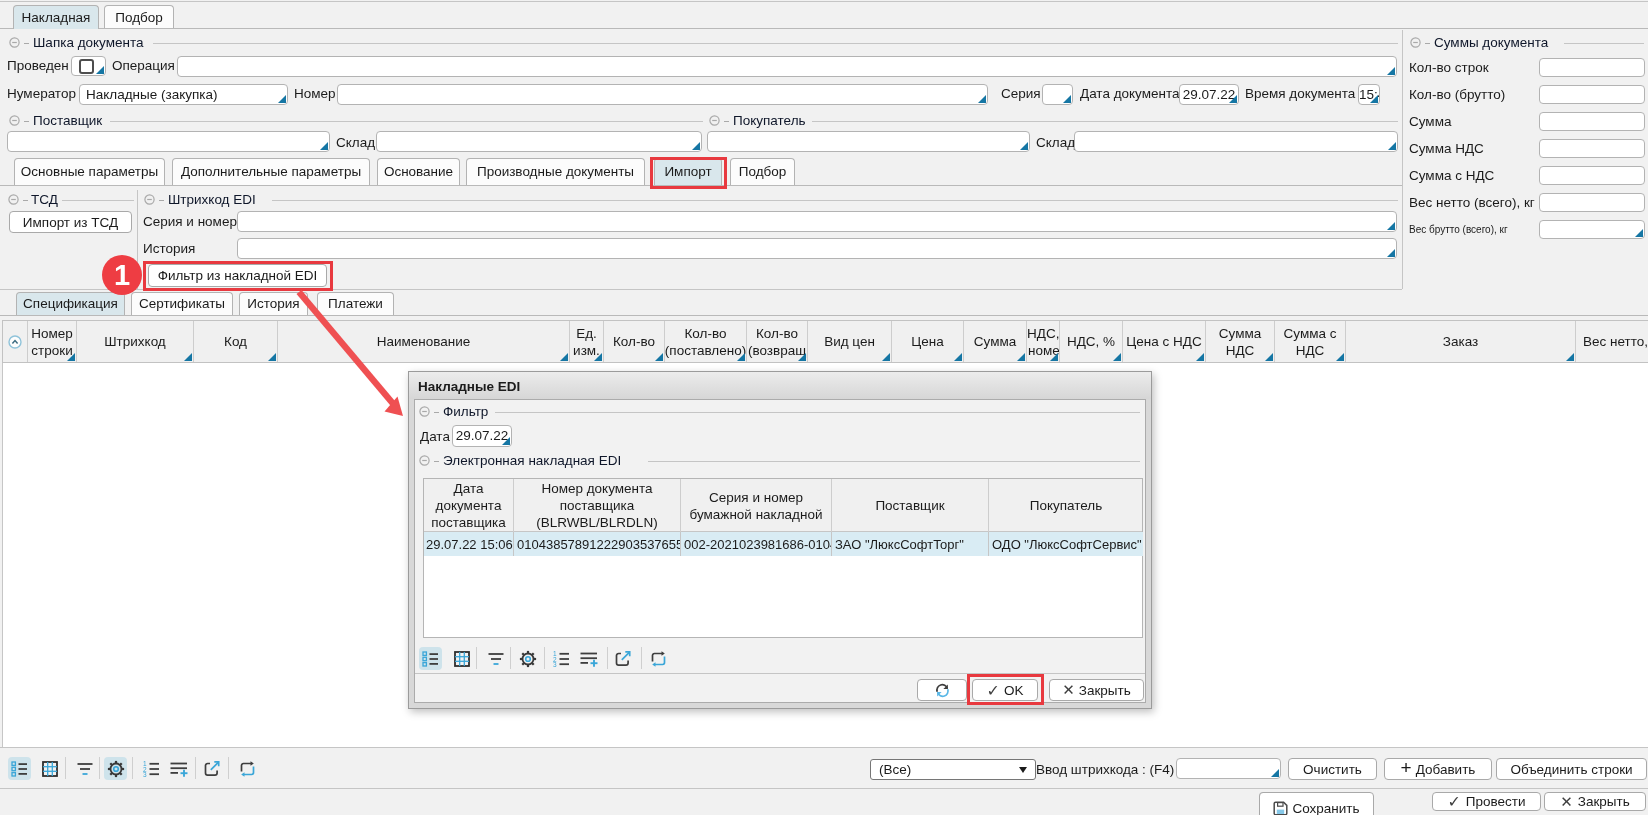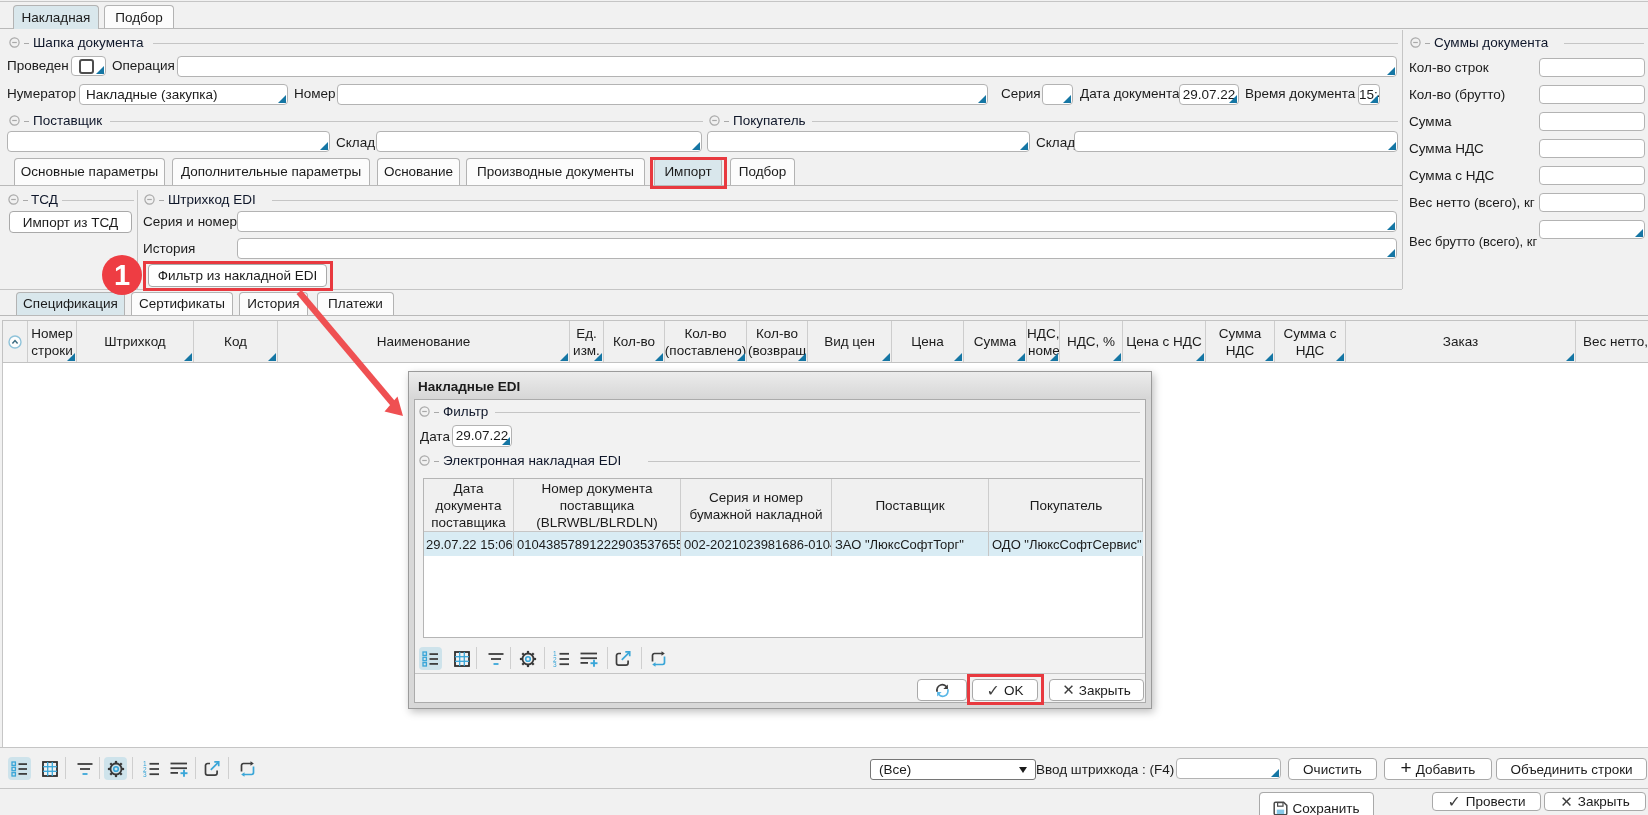--- a/index.html
+++ b/index.html
@@ -188,21 +188,21 @@
 <div class="lbl" style="left:1409px;top:86px">Кол-во (брутто)</div>
 <div class="inp" style="left:1539px;top:85px;width:106px;height:19px"></div>
 <div class="lbl" style="left:1409px;top:113px">Сумма</div>
 <div class="inp" style="left:1539px;top:112px;width:106px;height:19px"></div>
 <div class="lbl" style="left:1409px;top:140px">Сумма НДС</div>
 <div class="inp" style="left:1539px;top:139px;width:106px;height:19px"></div>
 <div class="lbl" style="left:1409px;top:167px">Сумма с НДС</div>
 <div class="inp" style="left:1539px;top:166px;width:106px;height:19px"></div>
 <div class="lbl" style="left:1409px;top:194px">Вес нетто (всего), кг</div>
 <div class="inp" style="left:1539px;top:193px;width:106px;height:19px"></div>
-<div class="lbl" style="left:1409px;top:233px;font-size:13px">Вес брутто (всего), кг</div>
+<div class="lbl" style="left:1409px;top:221px;font-size:10px">Вес брутто (всего), кг</div>
 <div class="inp" style="left:1539px;top:220px;width:106px;height:19px">
     <i class="tri"></i>
   </div>
 
 <div style="position:absolute;left:408px;top:371px;width:744px;height:338px;background:#d8d8d8;border:1px solid #9b9b9b;box-shadow:2px 3px 8px rgba(0,0,0,.25);z-index:40"></div>
 <div style="position:absolute;left:409px;top:372px;width:742px;height:27px;background:linear-gradient(#ececec,#d6d6d6);z-index:41"></div>
 <div class="lbl" style="left:418px;top:378px;font-weight:bold;z-index:41">Накладные EDI</div>
 <div style="position:absolute;left:414px;top:399px;width:732px;height:304px;background:#f2f2f2;border:1px solid #ababab;z-index:41"></div>
 <svg class="mm" style="left:419px;top:406px;z-index:42" width="12" height="12">
     <circle cx="5.5" cy="5.5" r="4.6" fill="none" stroke="#a9a9a9" stroke-width="1.2"></circle>

